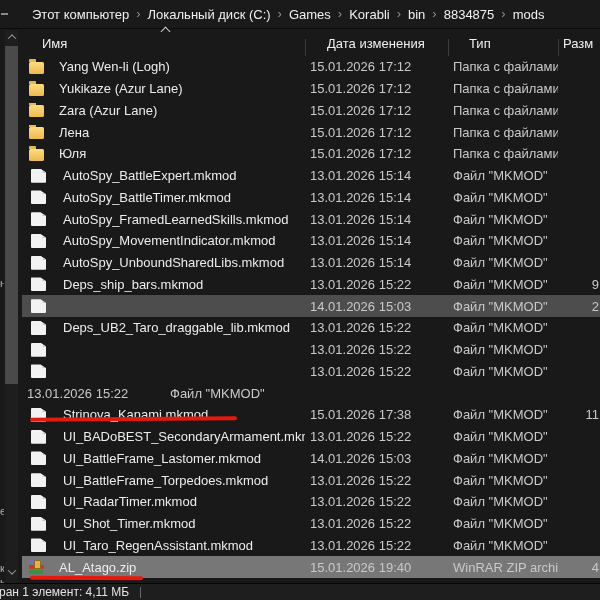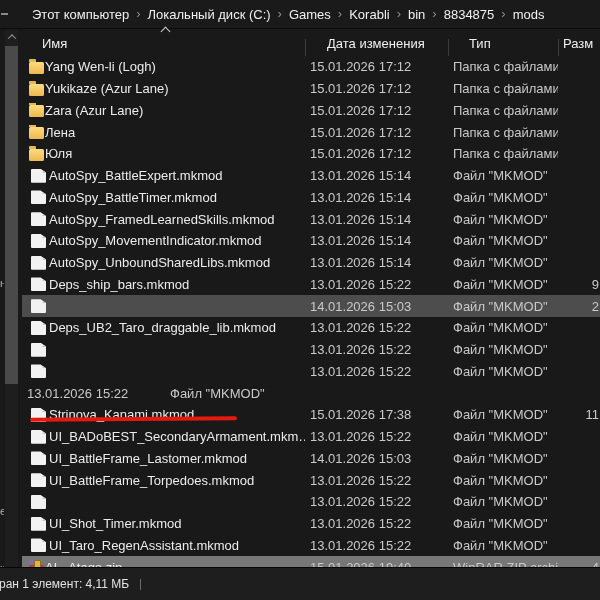--- a/index.html
+++ b/index.html
@@ -41,42 +41,42 @@
 
   .rows{display:flex;flex-direction:column;}
   .row{display:flex;align-items:center;height:21.75px;font-size:13px;cursor:default;}
   .row.hover{background:var(--row_hover);}
   .row.selected{background:var(--row_selected);}
   .cell{white-space:nowrap;overflow:hidden;}
   .cell.name{width:283px;display:flex;align-items:center;padding-left:7px;color:#ececec;}
   .cell.date{width:143px;padding-left:5px;color:#c9c9c9;}
   .cell.type{width:110px;padding-left:5px;color:#c9c9c9;}
   .cell.size{flex:1;text-align:right;padding-right:13px;color:#c9c9c9;}
-  .c-name{margin-left:1px;}
+  .c-name{margin-left:15px;}
 
   
   .icon{width:15px;height:15px;flex:0 0 15px;position:relative;}
   .icon.folder{height:12px;align-self:center;margin-top:2px;background:linear-gradient(#fbdc80,#eeb94e);border-radius:1.5px;}
   .icon.folder::before{content:'';position:absolute;top:-3px;left:0;width:7px;height:3px;background:#e4b852;border-radius:1px 1px 0 0;}
   .icon.file{width:11px;margin:0 2px;height:14px;background:#f2f2f2;border-radius:1px;clip-path:polygon(0 0,64% 0,100% 28%,100% 100%,0 100%);}
   .icon.file::after{content:'';position:absolute;top:0;right:0;width:0;height:0;border-left:4px solid transparent;border-bottom:4px solid #c4c4c4;}
   .icon.winrar{display:flex;flex-direction:column;justify-content:center;gap:1px;}
   .icon.winrar i{display:block;height:4px;border-radius:1px;}
   .icon.winrar .b1{background:#7b6fb5;width:13px;}
   .icon.winrar .b2{background:#c8372d;width:15px;}
   .icon.winrar .b3{background:#37923c;width:14px;}
   .icon.winrar::after{content:'';position:absolute;left:5px;top:0;width:5px;height:7px;background:#e3b34a;border:1px solid #8f6a1e;border-radius:1px;}
 
   
   .red-underline{position:absolute;height:4px;background:var(--annotation_red);border-radius:2px;}
   .ru1{left:30px;top:417px;width:207px;transform:rotate(-0.4deg);}
   .ru2{left:30px;top:576px;width:113px;transform:rotate(0.3deg);}
 
   
-  .statusbar{position:absolute;left:0;right:0;bottom:0;height:33px;background:#1e1e1e;border-top:1px solid #060606;display:flex;align-items:center;font-size:12px;color:#e2e2e2;}
+  .statusbar{position:absolute;left:0;right:0;bottom:0;height:17px;background:#1e1e1e;border-top:1px solid #060606;display:flex;align-items:center;font-size:12px;color:#e2e2e2;}
   .sb-text{margin-left:-1px;white-space:nowrap;}
   .sb-sep{display:inline-block;width:1px;height:11px;background:#6a6a6a;margin-left:11px;}
 </style>
 </head>
 <body>
 
 <div class="screen">
 
   <div class="bcbar">
     <span class="bc-frag"></span>
@@ -290,20 +290,21 @@
       <span class="icon file"></span>
       <span class="c-name">UI_BattleFrame_Torpedoes.mkmod</span>
     </div>
     <div class="cell date c-date">13.01.2026 15:22</div>
     <div class="cell type c-type">Файл "MKMOD"</div>
     <div class="cell size c-size"></div>
   </div>
         <div class="row">
     <div class="cell name">
       <span class="icon file"></span>
+      <span class="c-name">UI_RadarTimer.mkmod</span>
     </div>
     <div class="cell date c-date">13.01.2026 15:22</div>
     <div class="cell type c-type">Файл "MKMOD"</div>
     <div class="cell size c-size"></div>
   </div>
         <div class="row">
     <div class="cell name">
       <span class="icon file"></span>
       <span class="c-name">UI_Shot_Timer.mkmod</span>
     </div>

